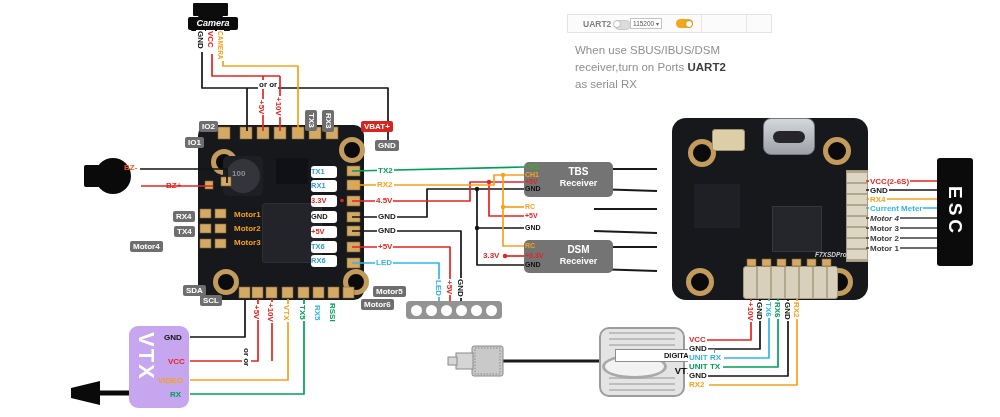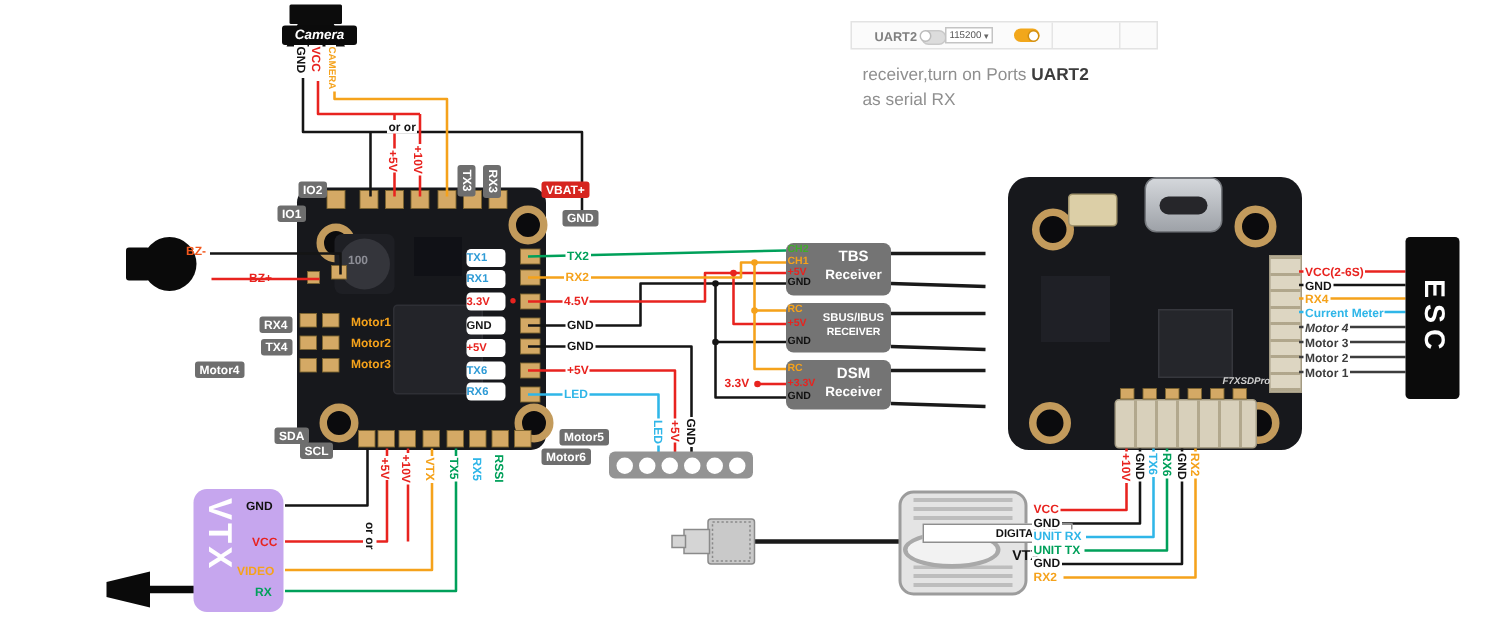--- a/index.html
+++ b/index.html
@@ -21,21 +21,21 @@
   .boot{left:40px;top:11px;width:33px;height:22px;background:#dccfa7;border:1px solid #a1946c;border-radius:3px;box-sizing:border-box;}
   .chipA2{left:22px;top:66px;width:46px;height:44px;background:#1f2026;}
   .chipB2{left:100px;top:88px;width:50px;height:46px;background:#25262b;border:1px solid #36373d;box-sizing:border-box;}
   .rconn{left:174px;top:52px;width:22px;height:92px;background:#ddd6c2;border:1px solid #a39a82;box-sizing:border-box;
          background-image:repeating-linear-gradient(180deg,rgba(140,128,96,.55) 0 2px,transparent 2px 11px);}
   .bconn{left:71px;top:148px;width:95px;height:33px;background:#d8d0bb;border:1px solid #a59c84;border-radius:3px;box-sizing:border-box;
          background-image:repeating-linear-gradient(90deg,transparent 0 12px,rgba(140,128,96,.5) 12px 14px);}
   
   #wires{position:absolute;left:0;top:0;z-index:3;}
   
-  .rx{position:absolute;background:#747474;border-radius:5px;z-index:4;width:70px;}
+  .rx{position:absolute;background:#747474;border-radius:5px;z-index:4;width:89px;}
   .rx-tbs{left:524px;top:162px;height:35px;}
   .rx-sbus{left:524px;top:202px;height:33px;}
   .rx-dsm{left:524px;top:240px;height:33px;}
   .rx .titles{position:absolute;left:22px;right:2px;top:2px;text-align:center;color:#fff;font-weight:bold;}
   .rx .t1,.rx .t2{display:block;}
   .rx-tbs .t1,.rx-dsm .t1{font-size:10px;margin-top:2px;}
   .rx-tbs .t2,.rx-dsm .t2{font-size:9px;margin-top:1px;}
   .rx-sbus .t1{font-size:7.5px;margin-top:3px;}
   .rx-sbus .t2{font-size:7px;margin-top:2px;}
   .esc-box{position:absolute;left:937px;top:158px;width:36px;height:108px;background:#0b0b0b;border-radius:3px;display:flex;z-index:4;}
@@ -246,26 +246,20 @@
   </svg>
 
   <div class="cam-badge">Camera</div>
 
   <div class="rx rx-tbs">
     <div class="titles">
         <span class="t1">TBS</span>
         <span class="t2">Receiver</span>
       </div>
   </div>
-  <div class="rx rx-sbus">
-    <div class="titles">
-        <span class="t1">SBUS/IBUS</span>
-        <span class="t2">RECEIVER</span>
-      </div>
-  </div>
   <div class="rx rx-dsm">
     <div class="titles">
         <span class="t1">DSM</span>
         <span class="t2">Receiver</span>
       </div>
   </div>
 
   <div class="esc-box">
     <span>ESC</span>
   </div>
@@ -301,20 +295,21 @@
         <span class="caret">▾</span>
       </span>
     <span class="toggle on">
         <span class="knob"></span>
       </span>
     <span class="sep s1"></span>
     <span class="sep s2"></span>
   </div>
 
   <div class="note">
+    <div>When use SBUS/IBUS/DSM</div>
     <div><span>receiver,turn on Ports </span><b>UART2</b></div>
     <div>as serial RX</div>
   </div>
 
   <div id="labels">
       <span class="lbl badge badge-gray" style="left: 199px; top: 121px;">IO2</span>
       <span class="lbl badge badge-gray" style="left: 185px; top: 137px;">IO1</span>
       <span class="lbl badge badge-gray" style="left: 173px; top: 211px;">RX4</span>
       <span class="lbl badge badge-gray" style="left: 174px; top: 226px;">TX4</span>
       <span class="lbl badge badge-gray" style="left: 130px; top: 241px;">Motor4</span>

